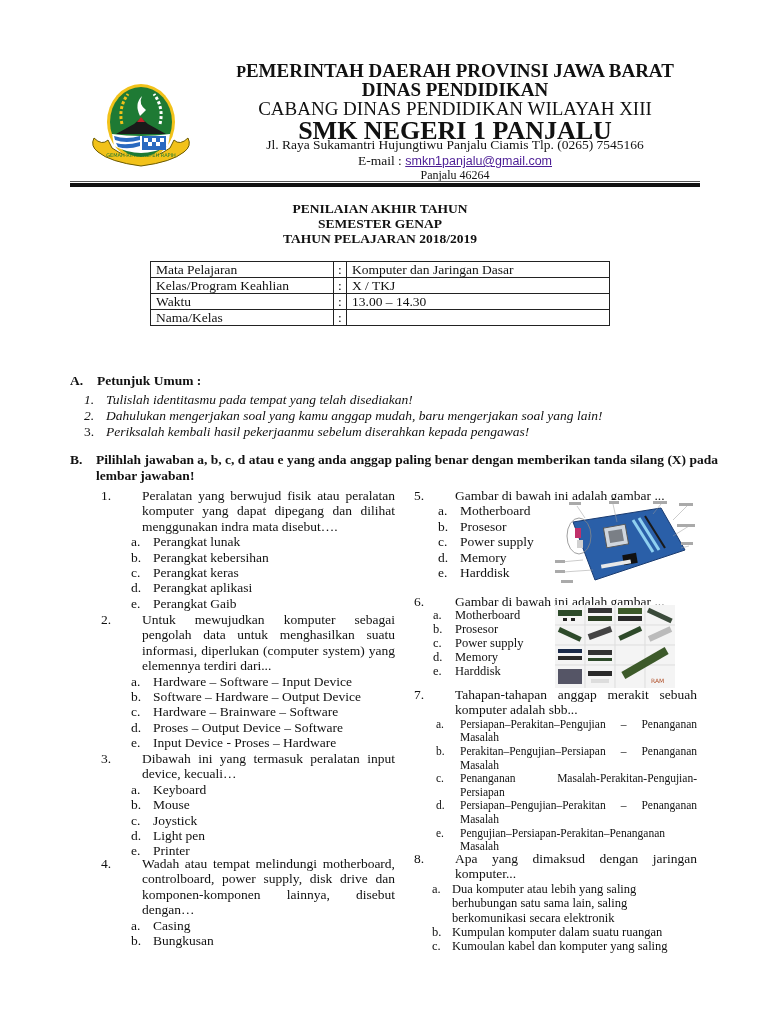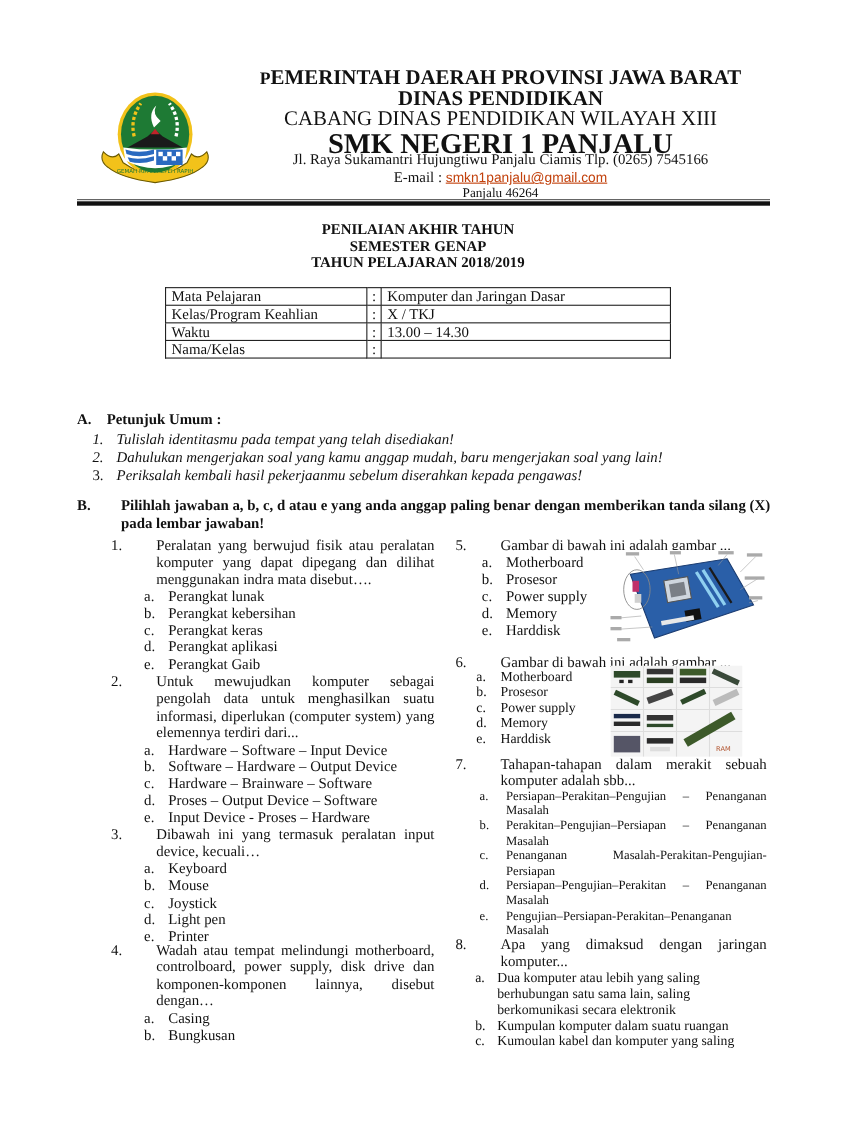--- a/index.html
+++ b/index.html
@@ -12,21 +12,21 @@
   
   .logo { left:90px; top:80px; width:102px; height:92px; }
   .hdr { left:200px; width:510px; text-align:center; white-space:nowrap; }
   .h1 { top:60px; font-weight:bold; font-size:19px; line-height:22px; }
   .h1 .small-p { font-size:16px; }
   .h2 { top:79px; font-weight:bold; font-size:19px; line-height:22px; }
   .h3 { top:98px; font-weight:normal; font-size:19px; line-height:22px; }
   .h4 { top:116px; font-weight:bold; font-size:26px; line-height:30px; }
   .h5 { top:137px; font-size:13.5px; line-height:16px; }
   .h6 { top:153px; font-size:13.5px; line-height:16px; }
-  .h6 a { color:#c2410c; text-decoration:underline; font-family:"Liberation Sans", sans-serif; font-size:12.5px; }
+  .h6 a { color:#4c1d95; text-decoration:underline; font-family:"Liberation Sans", sans-serif; font-size:12.5px; }
   .h7 { top:167px; font-size:12px; line-height:16px; }
   .rule-thick { left:70px; top:183px; width:630px; height:4px; background:#111; }
   .rule-thin { left:70px; top:181px; width:630px; height:1px; background:#555; }
 
   
   .ttl { left:140px; width:480px; text-align:center; font-weight:bold; font-size:13.5px; line-height:16px; white-space:nowrap; }
   .t1 { top:201px; } .t2 { top:216px; } .t3 { top:231px; }
 
   
   table.info { position:absolute; left:150px; top:261px; width:460px; border-collapse:collapse; font-size:13.5px; }
@@ -36,21 +36,21 @@
 
   
   .secA { left:70px; top:373px; font-weight:bold; font-size:13.5px; }
   .secA .mk { display:inline-block; width:27px; }
   .instr { left:84px; font-style:italic; font-size:13.5px; line-height:16px; white-space:nowrap; }
   .instr .num { display:inline-block; width:22px; font-style:italic; }
   .i1 { top:392px; } .i2 { top:408px; } .i3 { top:424px; }
 
   .secB { left:70px; top:452px; width:650px; font-weight:bold; font-size:13.5px; line-height:16px; }
   .secB .mk { position:absolute; left:0; top:0; }
-  .secB .txt { margin-left:40px; display:block; }
+  .secB .txt { margin-left:26px; display:block; }
 
   
   .q { font-size:13.5px; line-height:15.4px; }
   .q .qn { position:absolute; left:0; top:0; }
   .q .qt { margin-left:41px; text-align:justify; text-align-last:left; }
   .q .opt { position:relative; margin-left:30px; }
   .q .opt .ol { position:absolute; left:0; top:0; }
   .q .opt .ot { margin-left:22px; display:block; }
   .qL { left:101px; width:294px; }
   .qR { left:414px; width:283px; }
@@ -355,21 +355,21 @@
     <rect x="65" y="54" width="50" height="8" fill="#3d5a2a" transform="rotate(-30 90 58)"></rect>
     <rect x="3" y="64" width="24" height="15" fill="#556"></rect>
       <rect x="33" y="66" width="24" height="5" fill="#2a2a2a"></rect>
       <rect x="36" y="74" width="18" height="4" fill="#ddd"></rect>
     <text x="96" y="78" font-size="6" fill="#b0502a" font-family="DejaVu Sans, sans-serif">RAM</text>
   </svg>
 </div>
 
 <div class="abs q qR q7">
   <span class="qn">7.</span>
-  <div class="qt">Tahapan-tahapan dalam merakit sebuah komputer adalah sbb...</div>
+  <div class="qt">Tahapan-tahapan anggap merakit sebuah komputer adalah sbb...</div>
   <div class="opt" style="margin-left:22px">
       <span class="ol">a.</span>
       <span class="ot">Persiapan–Perakitan–Pengujian – Penanganan Masalah</span>
     </div>
   <div class="opt" style="margin-left:22px">
       <span class="ol">b.</span>
       <span class="ot">Perakitan–Pengujian–Persiapan – Penanganan Masalah</span>
     </div>
   <div class="opt" style="margin-left:22px">
       <span class="ol">c.</span>

